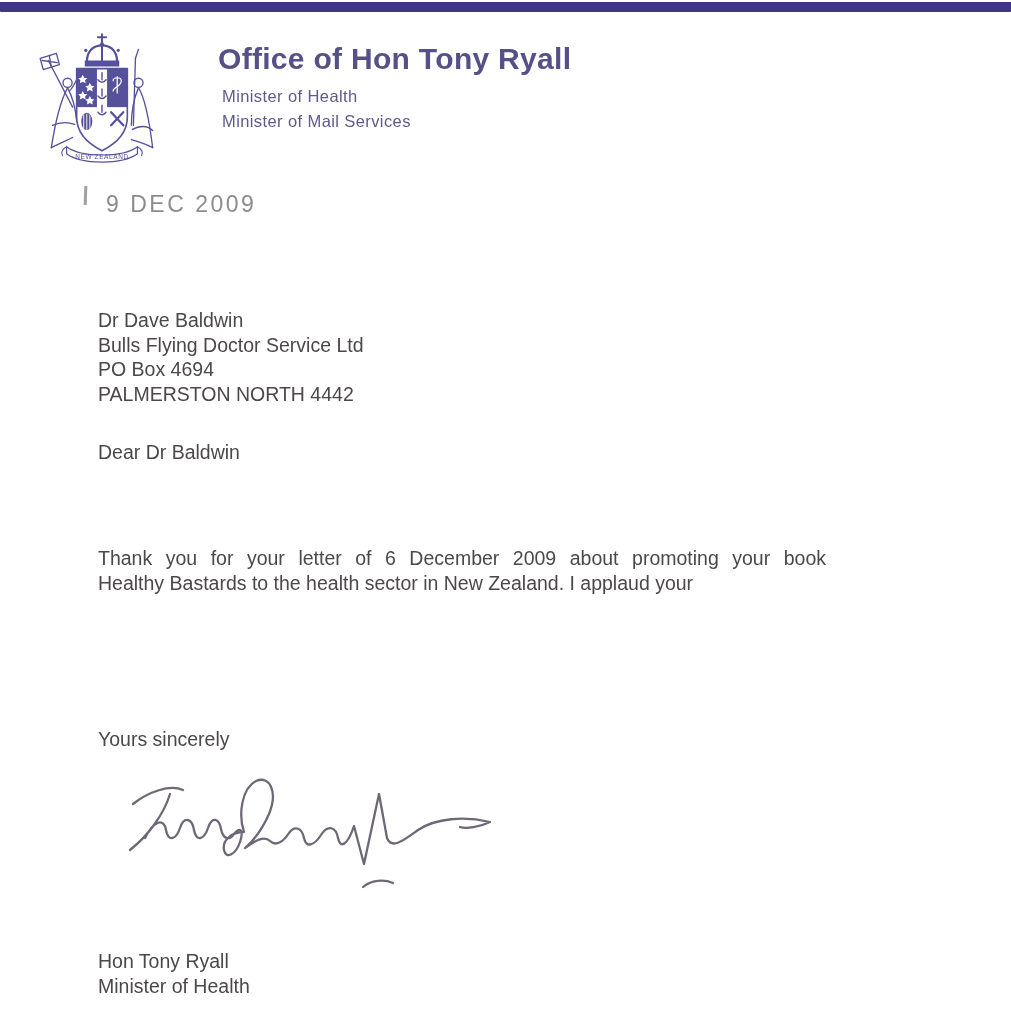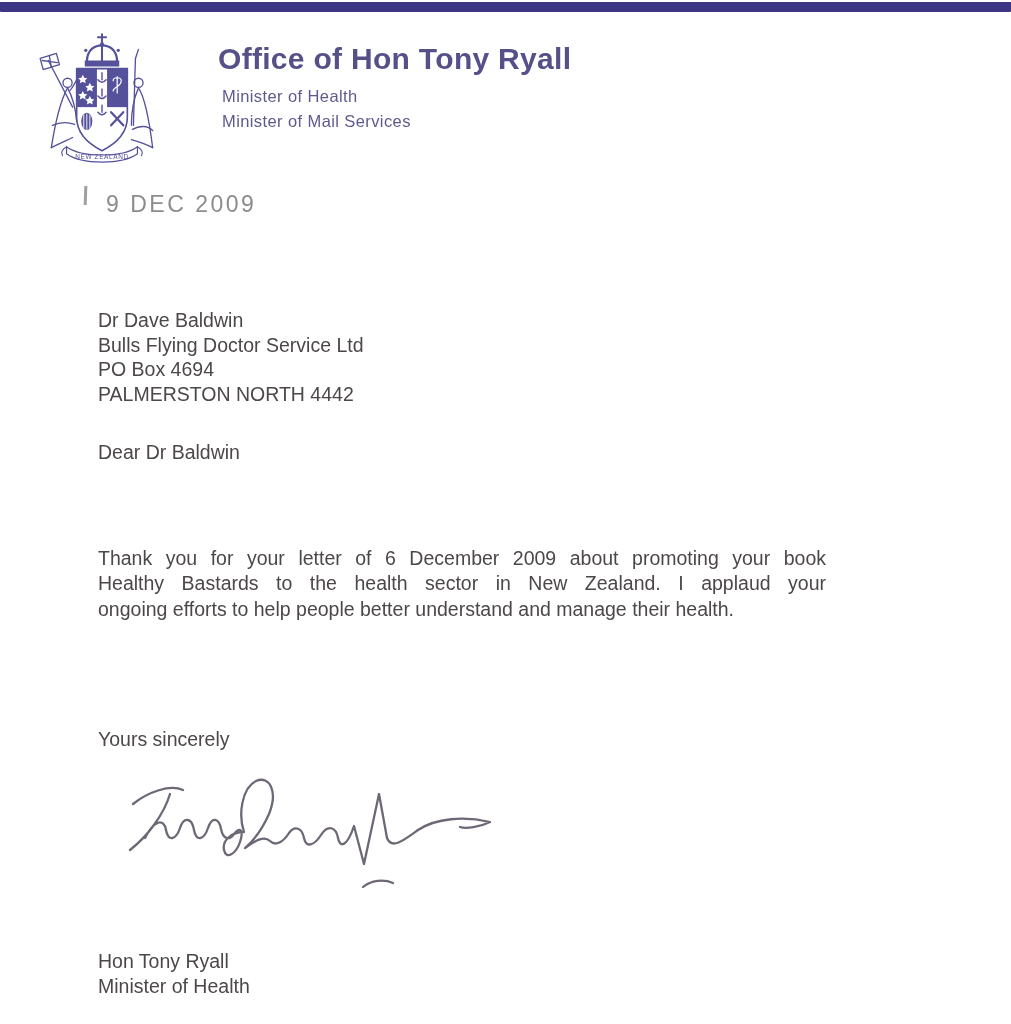--- a/index.html
+++ b/index.html
@@ -181,21 +181,20 @@
     <div>Bulls Flying Doctor Service Ltd</div>
     <div>PO Box 4694</div>
     <div>PALMERSTON NORTH 4442</div>
   </div>
 
   <div class="abs letter-text salutation">Dear Dr Baldwin</div>
 
   <div class="abs letter-text para para-1">
     <div class="pline">Thank you for your letter of 6 December 2009 about promoting your book</div>
     <div class="pline">Healthy Bastards to the health sector in New Zealand.  I applaud your</div>
-    <div class="pline">ongoing efforts to help people better understand and manage their health.</div>
   </div>
 
 
   <div class="abs letter-text valediction">Yours sincerely</div>
 
   <svg class="abs signature" viewBox="0 0 400 132">
     <path d="M 21 38 C 36 26 58 18 71 24
              M 58 28 C 52 48 36 70 18 84
              M 33 72 C 42 54 52 52 54 64 C 56 76 64 74 68 62
              C 72 50 80 52 82 64 C 84 76 92 74 96 62

